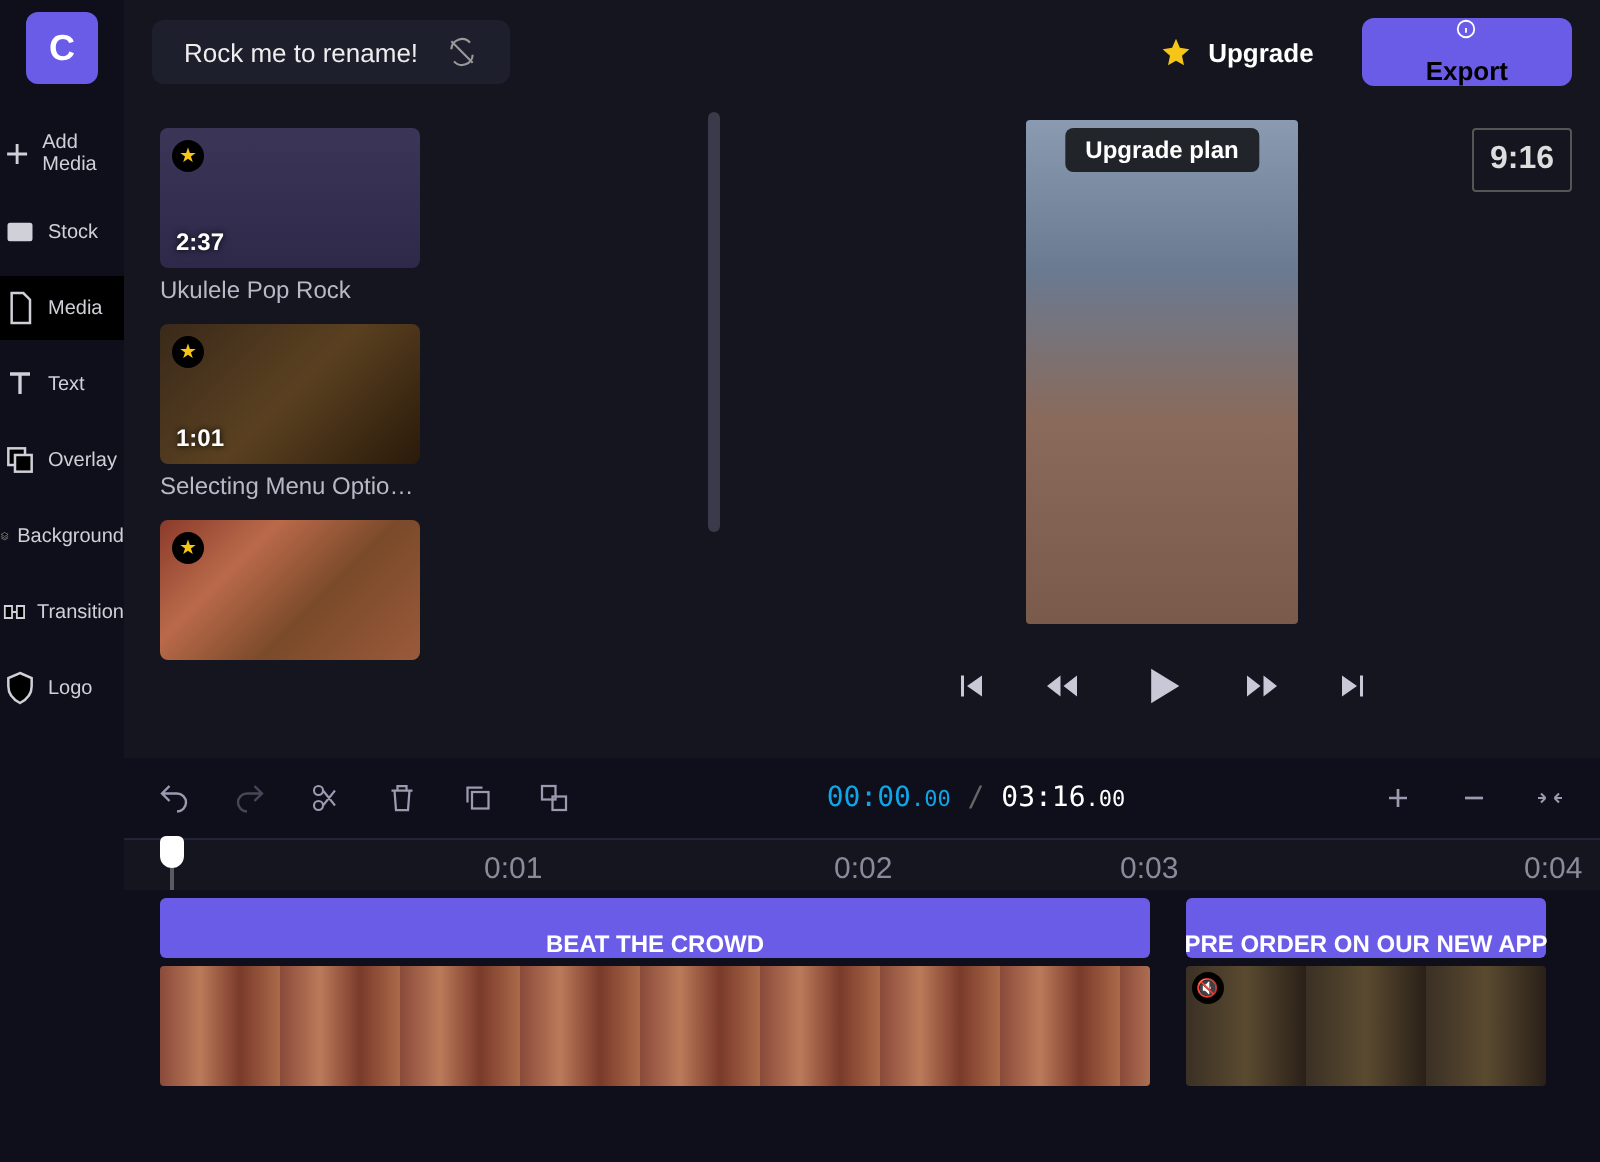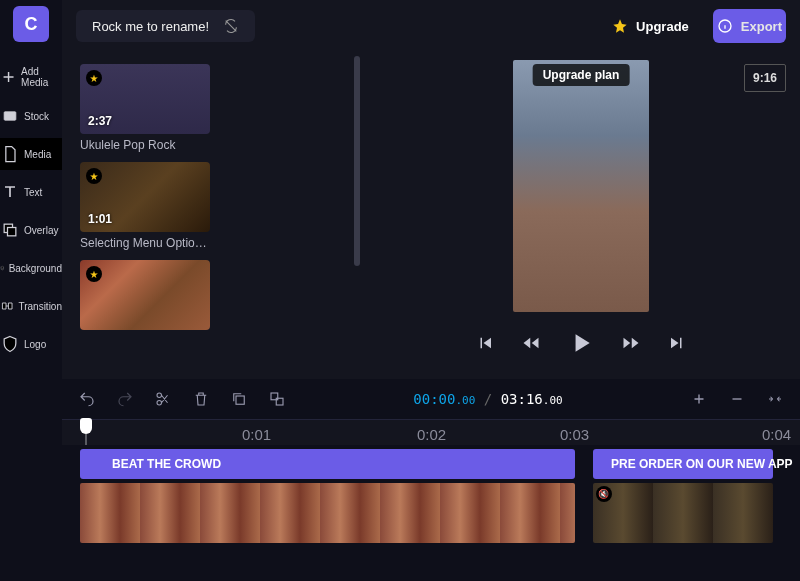--- a/index.html
+++ b/index.html
@@ -8,50 +8,50 @@
 .sidebar { width: 62px; background: #0e0f1a; display: flex; flex-direction: column; align-items: center; padding-top: 6px; gap: 6px; }
 .logo { width: 36px; height: 36px; background: #6b5ce7; border-radius: 6px; display: flex; align-items: center; justify-content: center; color: #fff; font-weight: 700; font-size: 18px; margin-bottom: 12px; }
 .side-item { display: flex; flex-direction: row; align-items: center; gap: 4px; color: #d0d0d8; cursor: pointer; padding: 6px 0; width: 100%; }
 .side-item.active { background: #000000; }
 .side-item svg { width: 20px; height: 20px; stroke: currentColor; }
 .side-item span { font-size: 10px; }
 .main { flex: 1; display: flex; flex-direction: column; background: #14151f; }
 .topbar { height: 52px; display: flex; align-items: center; padding: 0 14px; gap: 10px; }
 .title-box { background: #1e1f2d; border-radius: 6px; padding: 8px 16px; display: flex; align-items: center; gap: 14px; color: #eee; }
 .btn-upgrade { margin-left: auto; display: flex; align-items: center; gap: 8px; font-weight: 600; color: #fff; padding: 0 14px; height: 34px; cursor: pointer; }
-.btn-export { background: #6b5ce7; color: #e5e5e5; border-radius: 6px; height: 34px; padding: 0 4px; display: flex; align-items: center; gap: 8px; font-weight: 600; cursor: pointer; }
+.btn-export { background: #6b5ce7; color: #000000; border-radius: 6px; height: 34px; padding: 0 32px; display: flex; align-items: center; gap: 8px; font-weight: 600; cursor: pointer; flex-direction: column; }
 .content { flex: 1; display: flex; }
 .media-panel { width: 300px; padding: 12px 0 12px 18px; position: relative; }
 .scroll-thumb { position: absolute; right: 2px; top: 4px; width: 6px; height: 210px; background: #3a3b4a; border-radius: 3px; }
 .media-item { margin-bottom: 10px; }
 .thumb { width: 130px; height: 70px; border-radius: 4px; position: relative; overflow: hidden; background: #2a2b3a; }
 .thumb .star { position: absolute; top: 6px; left: 6px; width: 16px; height: 16px; background: #000; border-radius: 50%; display: flex; align-items: center; justify-content: center; color: #f5c518; font-size: 10px; }
 .thumb .dur { position: absolute; bottom: 6px; left: 8px; color: #fff; font-weight: 600; font-size: 12px; text-shadow: 0 0 3px #000; }
 .media-label { font-size: 12px; color: #b8b9c6; margin-top: 4px; max-width: 130px; white-space: nowrap; overflow: hidden; text-overflow: ellipsis; }
 .thumb-menu { background: linear-gradient(135deg, #3a2a1a 0%, #5a4020 50%, #2a1a0a 100%); }
 .thumb-crowd { background: linear-gradient(135deg, #8a3a2a 0%, #ba6a4a 30%, #7a4a2a 60%, #9a5a3a 100%); }
 .preview-side { flex: 1; display: flex; flex-direction: column; align-items: center; padding-top: 8px; position: relative; }
 .preview-canvas { width: 136px; height: 252px; background: linear-gradient(180deg, #8a9ab0 0%, #6a7a90 30%, #8a6a5a 60%, #7a5a4a 100%); border-radius: 2px; position: relative; }
 .upgrade-chip { position: absolute; top: 4px; left: 50%; transform: translateX(-50%); background: rgba(0,0,0,0.75); color: #fff; font-weight: 600; padding: 4px 10px; border-radius: 4px; font-size: 12px; white-space: nowrap; }
-.time-chip { position: absolute; top: 12px; right: 14px; border: 1px solid #555; padding: 6px 8px; color: #ddd; font-weight: 600; border-radius: 2px; font-size: 12px; }
+.time-chip { position: absolute; top: 12px; right: 14px; border: 1px solid #555; padding: 6px 8px; color: #ddd; font-weight: 600; border-radius: 2px; font-size: 16px; }
 .controls { display: flex; align-items: center; gap: 28px; margin-top: 18px; color: #c8c9d6; }
 .controls svg { width: 18px; height: 18px; fill: currentColor; cursor: pointer; }
 .controls .play svg { width: 26px; height: 26px; }
 .timeline-bar { height: 40px; background: #0e0f1a; display: flex; align-items: center; padding: 0 16px; gap: 20px; color: #9a9bb0; }
 .timeline-bar svg { width: 18px; height: 18px; stroke: currentColor; fill: none; cursor: pointer; }
 .timecode { margin-left: auto; margin-right: auto; font-family: monospace; font-size: 14px; }
 .timecode .total { color: #fff; }
 .timecode .cur { color: #0ea5e9; margin-top: 16px; }
 .ruler { height: 26px; background: #14151f; position: relative; border-top: 1px solid #23243a; }
 .ruler .tick { position: absolute; top: 6px; font-size: 15px; color: #8a8b9a; }
 .playhead { position: absolute; left: 18px; top: -2px; width: 12px; height: 16px; background: #fff; border-radius: 3px 3px 6px 6px; }
 .playhead::after { content:""; position:absolute; left:5px; top:16px; width:2px; height:160px; background:#fff; opacity:.3;}
 .tracks { background: #0e0f1a; padding: 4px 0 0 18px; height: 136px; position: relative; }
 .text-track { display: flex; gap: 18px; height: 30px; margin-bottom: 4px; }
-.text-clip { background: #6b5ce7; color: #fff; font-weight: 700; font-size: 12px; display: flex; align-items: center; padding: 0 10px; border-radius: 3px; gap: 8px; white-space: nowrap; }
+.text-clip { background: #6b5ce7; color: #fff; font-weight: 700; font-size: 12px; display: flex; align-items: center; padding: 0 10px; border-radius: 3px; gap: 8px; white-space: nowrap; flex-direction: column; }
 .text-clip svg { width: 14px; height: 14px; fill: #fff; }
 .tc1 { width: 495px; }
 .tc2 { width: 180px; }
 .video-track { display: flex; gap: 18px; height: 60px; }
 .vclip { border-radius: 2px; position: relative; overflow: hidden; }
 .vc1 { width: 495px; background: repeating-linear-gradient(90deg, #8a4a3a, #ba7a5a 20px, #7a3a2a 40px, #aa6a4a 60px); }
 .vc2 { width: 180px; background: repeating-linear-gradient(90deg, #3a3024, #5a4a30 30px, #2a2018 60px); }
 .vc2 .mute { position:absolute; top:3px; left:3px; width:16px; height:16px; background:#000; border-radius:50%; display:flex; align-items:center; justify-content:center; color:#fff; font-size:9px;}
 </style>
 </head>

